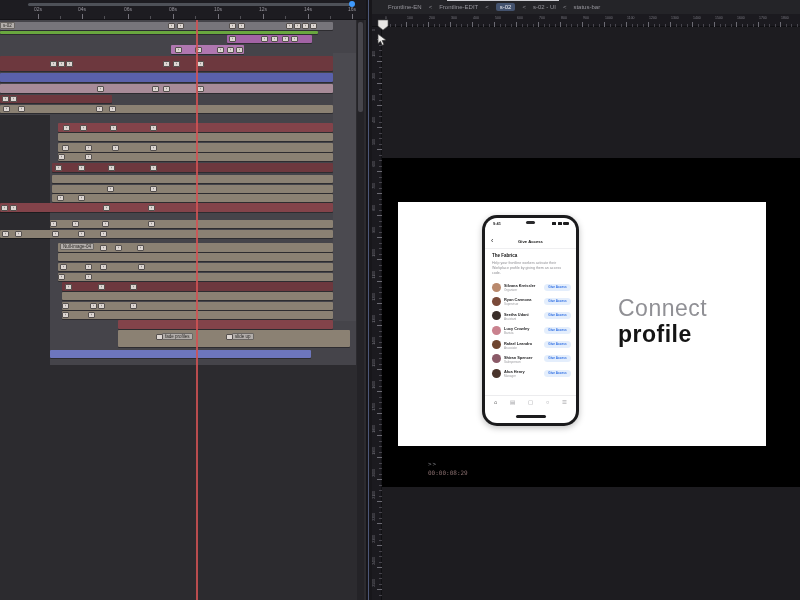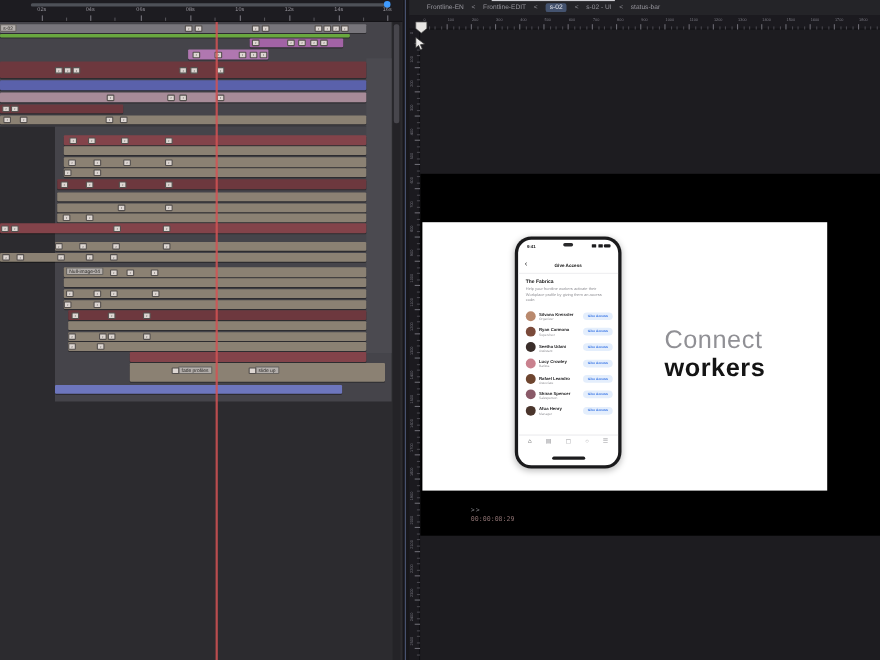--- a/index.html
+++ b/index.html
@@ -41,21 +41,21 @@
   .tab-sep { font-size:6px; color:#8a8990; }
   .hruler { left:0; top:14px; width:428px; height:13px; background:#1b1a1f; border-bottom:1px solid #101013; }
   .vruler { left:0; top:27px; width:10px; height:573px; background:#1b1a1f; border-right:1px solid #101013; }
   .ruler-corner { left:0; top:14px; width:10px; height:13px; background:#1b1a1f; color:#8a8a92;
                   font-size:7px; line-height:13px; text-align:center; }
   .rtick { background:#6b6a72; }
   .rnum { color:#7b7a83; font-size:3.5px; }
   .rnum-v { writing-mode:vertical-rl; transform:rotate(180deg); }
   .stage { left:10px; top:27px; width:418px; height:573px; background:#1d1c20; overflow:hidden; }
   .video-frame { left:0; top:131px; width:418px; height:329px; background:#000; }
-  .white-card { left:2px; top:44px; width:368px; height:244px; background:#fff; }
+  .white-card { left:16px; top:44px; width:368px; height:244px; background:#fff; }
   .transport-hint { left:46px; top:303px; color:#8e8e93; font-size:6px; letter-spacing:1px; }
   .timecode { left:46px; top:311px; color:#8a6f6f; font-size:6px; font-family:"DejaVu Sans Mono", monospace; }
 
   
   .headline { left:220px; top:93px; line-height:26px; letter-spacing:.5px; }
   .hl1 { font-size:23px; color:#909095; font-weight:400; }
   .hl2 { font-size:23px; color:#141414; font-weight:700; }
 
   
   .phone { left:84px; top:13px; width:97px; height:211px; background:#1a1a1c; border-radius:15px;
@@ -564,21 +564,21 @@
                   <span class="tab-ic">▢</span>
                   <span class="tab-ic">○</span>
                   <span class="tab-ic">☰</span>
                 </div>
               <div class="abs home-ind"></div>
             </div>
           </div>
 
           <div class="abs headline">
             <div class="hl1">Connect</div>
-            <div class="hl2">workers</div>
+            <div class="hl2">profile</div>
           </div>
         </div>
 
         <div class="abs transport-hint">&gt;&gt;</div>
         <div class="abs timecode">00:00:08:29</div>
       </div>
     </div>
 
     <svg class="abs marker-bin" width="12" height="12" viewBox="0 0 12 12">
       <path d="M1 1 h10 v6 l-5 4 -5 -4 z" fill="#e8e6e4" stroke="#555" stroke-width="0.6"></path>

